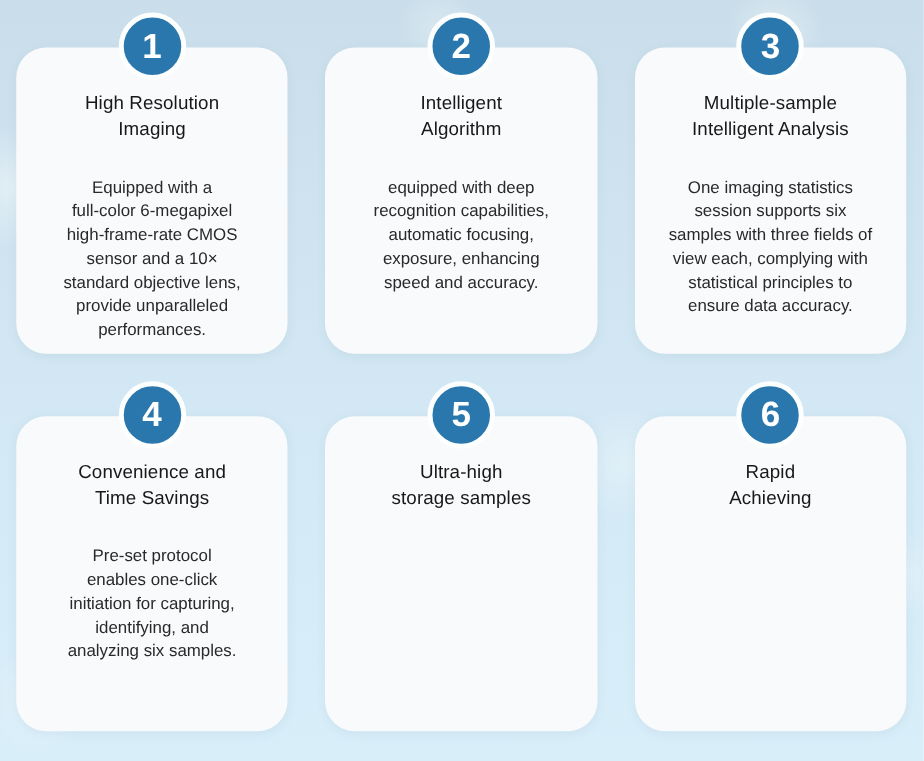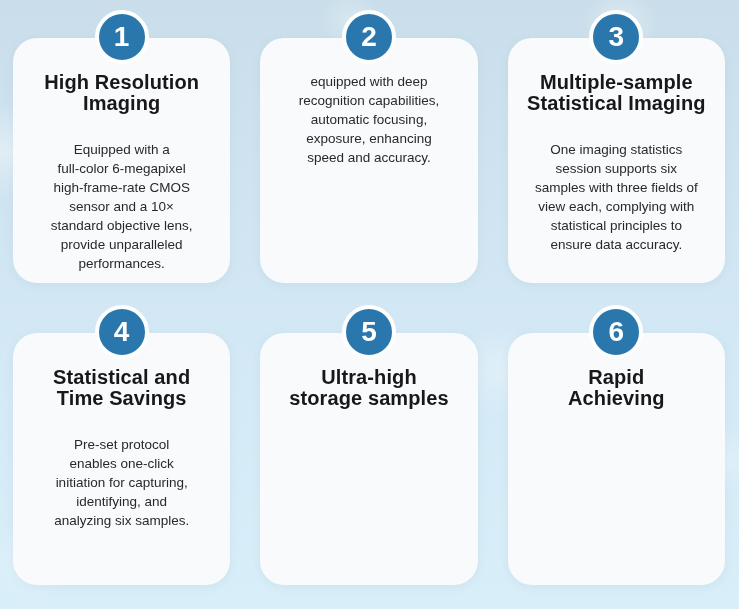--- a/index.html
+++ b/index.html
@@ -58,22 +58,22 @@
     background: #2a77ad;
     border: 4px solid #fdfefe;
     color: #ffffff;
     font-size: 28px;
     font-weight: 700;
     line-height: 46px;
     text-align: center;
   }
   .card-title {
     color: #18181a;
-    font-size: 20px;
-    font-weight: 700;
+    font-size: 15px;
+    font-weight: 400;
     line-height: 21px;
     white-space: pre-line;
     margin: 0 0 26px 0;
     letter-spacing: 0.1px;
   }
   .card-body {
     color: #29292b;
     font-size: 13.5px;
     font-weight: 500;
     line-height: 19px;
@@ -99,46 +99,48 @@
 sensor and a 10×
 standard objective lens,
 provide unparalleled
 performances.</p>
     </div>
 
     <div class="card">
       <div class="badge">
         <span>2</span>
       </div>
+      <h3 class="card-title">Intelligent
+Algorithm</h3>
       <p class="card-body">equipped with deep
 recognition capabilities,
 automatic focusing,
 exposure, enhancing
 speed and accuracy.</p>
     </div>
 
     <div class="card">
       <div class="badge">
         <span>3</span>
       </div>
       <h3 class="card-title">Multiple-sample
-Statistical Imaging</h3>
+Intelligent Analysis</h3>
       <p class="card-body">One imaging statistics
 session supports six
 samples with three fields of
 view each, complying with
 statistical principles to
 ensure data accuracy.</p>
     </div>
 
     <div class="card">
       <div class="badge">
         <span>4</span>
       </div>
-      <h3 class="card-title">Statistical and
+      <h3 class="card-title">Convenience and
 Time Savings</h3>
       <p class="card-body">Pre-set protocol
 enables one-click
 initiation for capturing,
 identifying, and
 analyzing six samples.</p>
     </div>
 
     <div class="card">
       <div class="badge">

